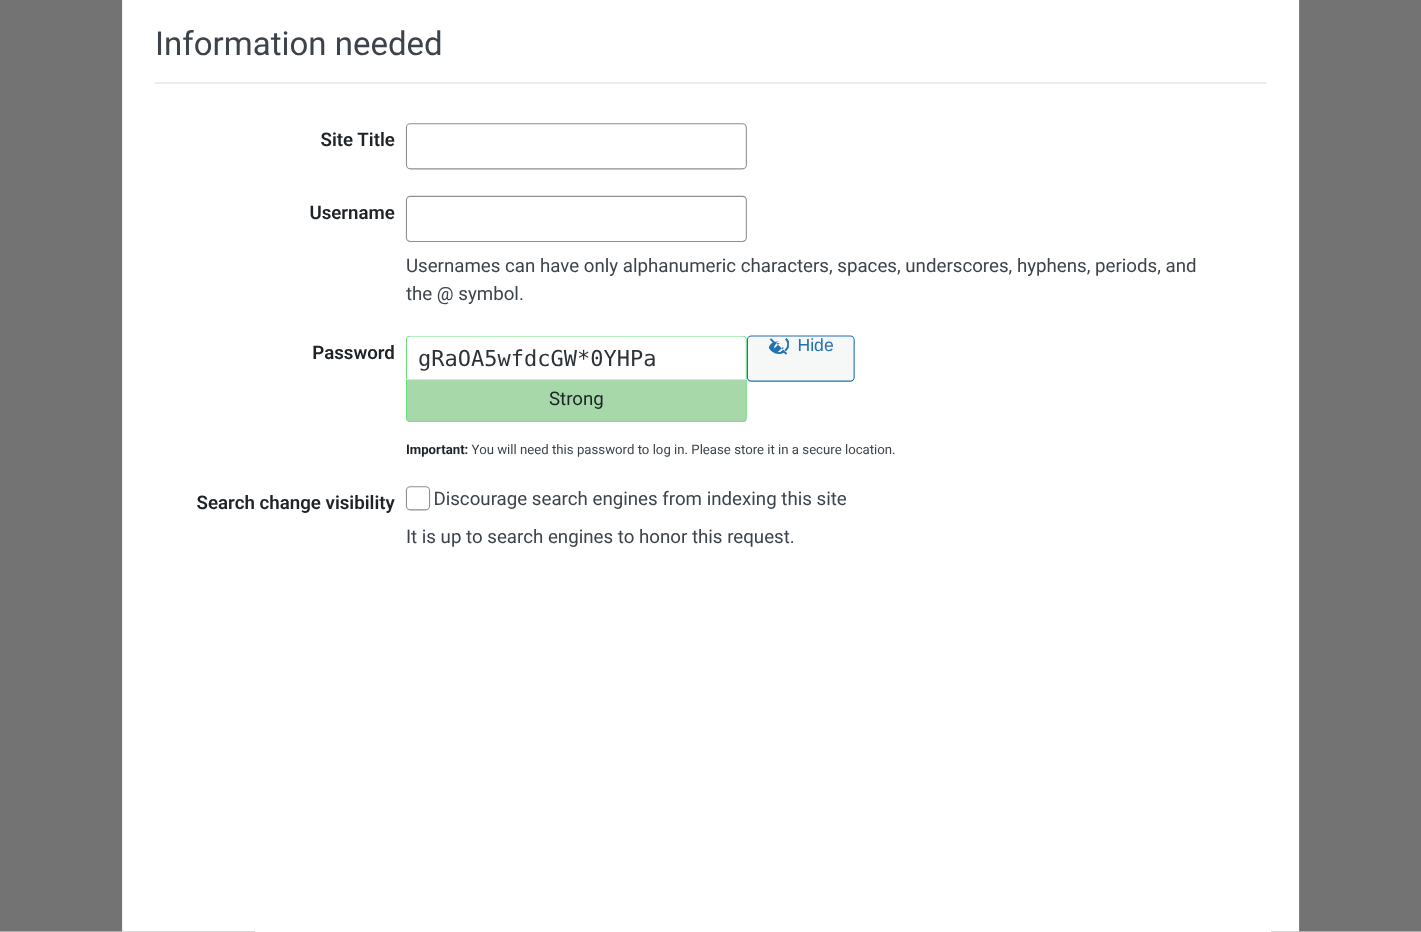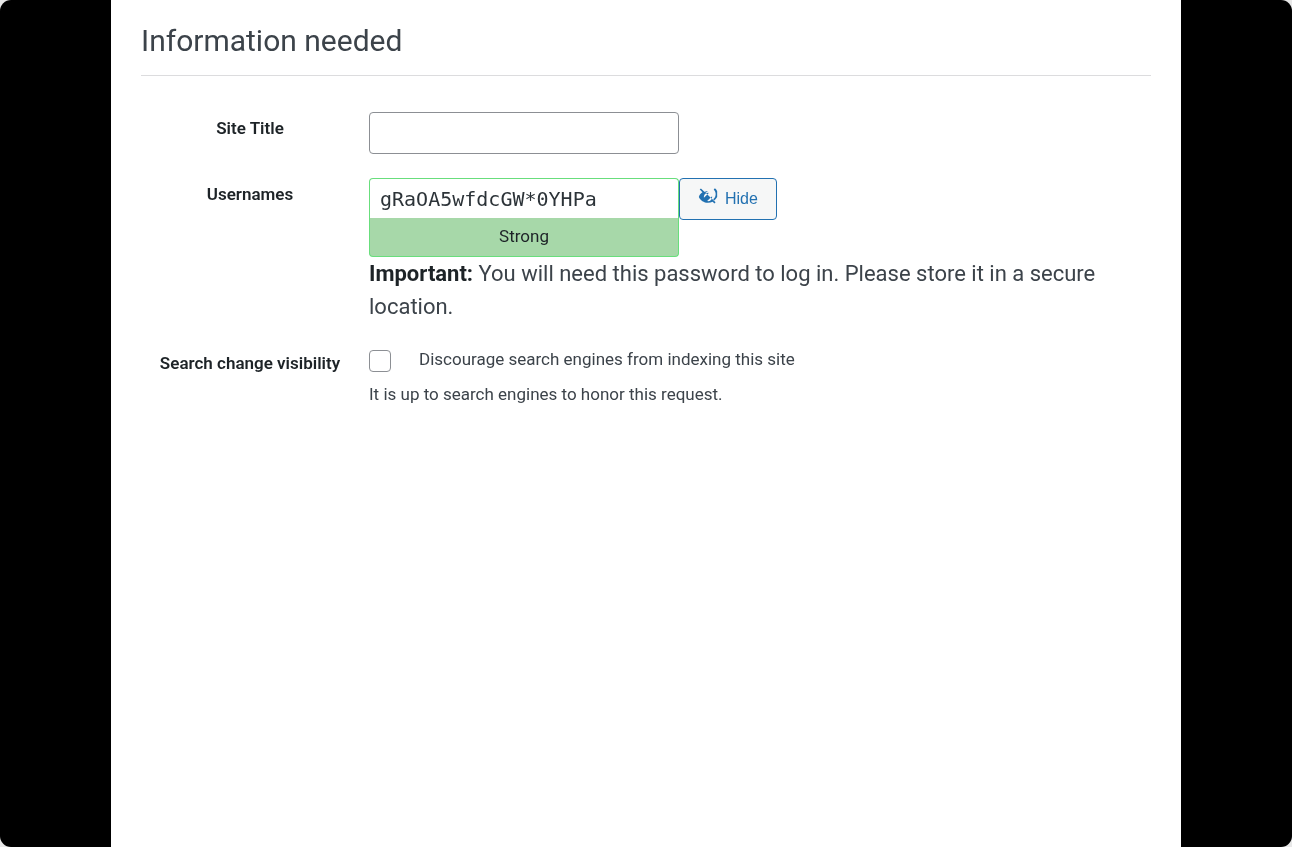--- a/index.html
+++ b/index.html
@@ -10,25 +10,24 @@
     body {
       font-family: -apple-system, BlinkMacSystemFont, "Segoe UI", Roboto, Oxygen-Sans, Ubuntu, Cantarell, "Helvetica Neue", sans-serif;
       background: #e8e8e8;
       color: #3c434a;
       font-size: 17px;
       line-height: 1.5;
     }
     .outer-wrap {
       width: 1292px;
       margin: 0 auto;
-      background: #000000;
+      background: #737373;
       display: flex;
       justify-content: center;
       padding: 0;
-      border-radius: 11px;
     }
     .panel {
       background: #fff;
       width: 1070px;
       padding: 0 30px 30px 30px;
       min-height: 847px;
     }
     h1.heading {
       font-size: 30px;
       font-weight: 400;
@@ -43,21 +42,21 @@
       font-size: 17px;
     }
     .form-table {
       width: 100%;
       border-collapse: collapse;
     }
     .form-table tr {
       vertical-align: top;
     }
     .form-table th {
-      text-align: center;
+      text-align: right;
       font-weight: 600;
       color: #1d2327;
       padding: 16px 10px 16px 0;
       width: 228px;
       vertical-align: top;
       font-size: 17px;
     }
     .form-table td {
       padding: 12px 10px 12px 0;
       vertical-align: top;
@@ -108,50 +107,50 @@
       border-top: none;
       border-radius: 0 0 4px 4px;
       color: #1d2327;
       text-align: center;
       padding: 6px 12px;
       font-size: 17px;
       width: 310px;
     }
     .hide-btn {
       display: inline-flex;
-      align-items: center;
+      align-items: flex-start;
       gap: 7px;
       height: 42px;
       padding: 0 18px;
       background: #f6f7f7;
       border: 1px solid #2271b1;
       border-radius: 4px;
       color: #2271b1;
       font-size: 16px;
       cursor: pointer;
     }
     .hide-btn svg {
       width: 20px;
       height: 20px;
       fill: #2271b1;
     }
     .important-note {
-      margin-top: 0;
-      font-size: 22px;
+      margin-top: 16px;
+      font-size: 12px;
       color: #3c434a;
       max-width: 760px;
     }
     .important-note strong {
       font-weight: 700;
       color: #1d2327;
     }
     .checkbox-row {
       display: flex;
-      align-items: flex-end;
-      gap: 28px;
+      align-items: flex-start;
+      gap: 3px;
     }
     input.checkbox {
       width: 22px;
       height: 22px;
       border: 1px solid #8c8f94;
       border-radius: 4px;
       appearance: none;
       background: #fff;
       cursor: pointer;
     }
@@ -183,23 +182,30 @@
     <table class="form-table">
       <tbody>
 
         <tr>
           <th>Site Title</th>
           <td>
             <input type="text" class="regular-text" value="" style="">
           </td>
         </tr>
 
-
-        <tr>
-          <th>Usernames</th>
+        <tr>
+          <th>Username</th>
+          <td>
+            <input type="text" class="regular-text" value="" style="">
+            <p class="description">Usernames can have only alphanumeric characters, spaces, underscores, hyphens, periods, and the @ symbol.</p>
+          </td>
+        </tr>
+
+        <tr>
+          <th>Password</th>
           <td>
             <div class="pw-row">
               <div class="pw-col">
                 <input type="text" class="pw-input" value="gRaOA5wfdcGW*0YHPa" style="">
                 <div class="pw-strength">Strong</div>
               </div>
               <button type="button" class="hide-btn">
                 <span>
                   <svg viewBox="0 0 24 24">
                       <path d="M12 5c-5 0-9.27 3.11-11 7 1.73 3.89 6 7 11 7 1.57 0 3.06-.31 4.43-.87l-1.58-1.58A7.5 7.5 0 0 1 12 17c-3.86 0-7-2.69-8.48-5C4.38 10.37 6.2 8.63 8.42 7.77L6.84 6.19A12.9 12.9 0 0 0 1 12c1.73 3.89 6 7 11 7 2.02 0 3.93-.51 5.6-1.4l2.1 2.1 1.41-1.41L3.51 1.69 2.1 3.1l3.23 3.23C3.2 7.74 1.66 9.73 1 12zm11 0c-.59-1.33-1.52-2.51-2.68-3.47l-1.45 1.45A8.56 8.56 0 0 1 20.48 12c-.62.99-1.4 1.89-2.31 2.64l1.42 1.42A12.76 12.76 0 0 0 23 12zM12 7c.34 0 .67.03 1 .1l-5.9 5.9A5 5 0 0 1 12 7zm0 10c-.34 0-.67-.03-1-.1l5.9-5.9A5 5 0 0 1 12 17z"></path>

